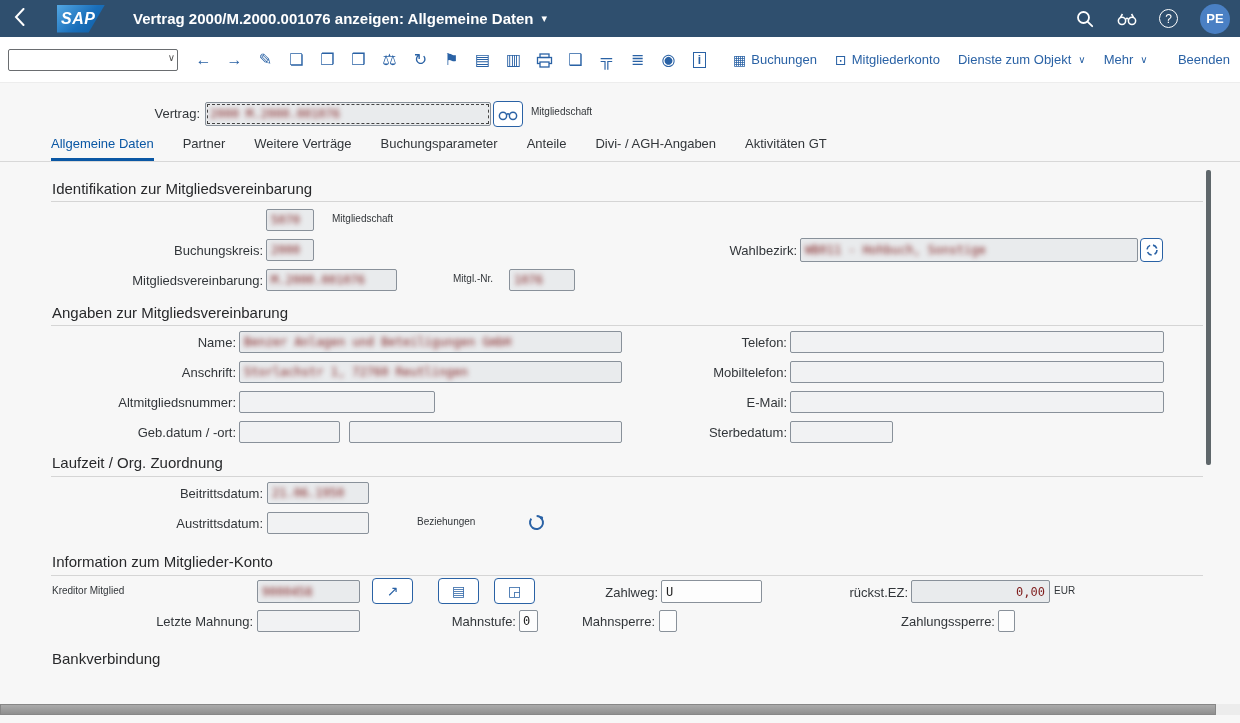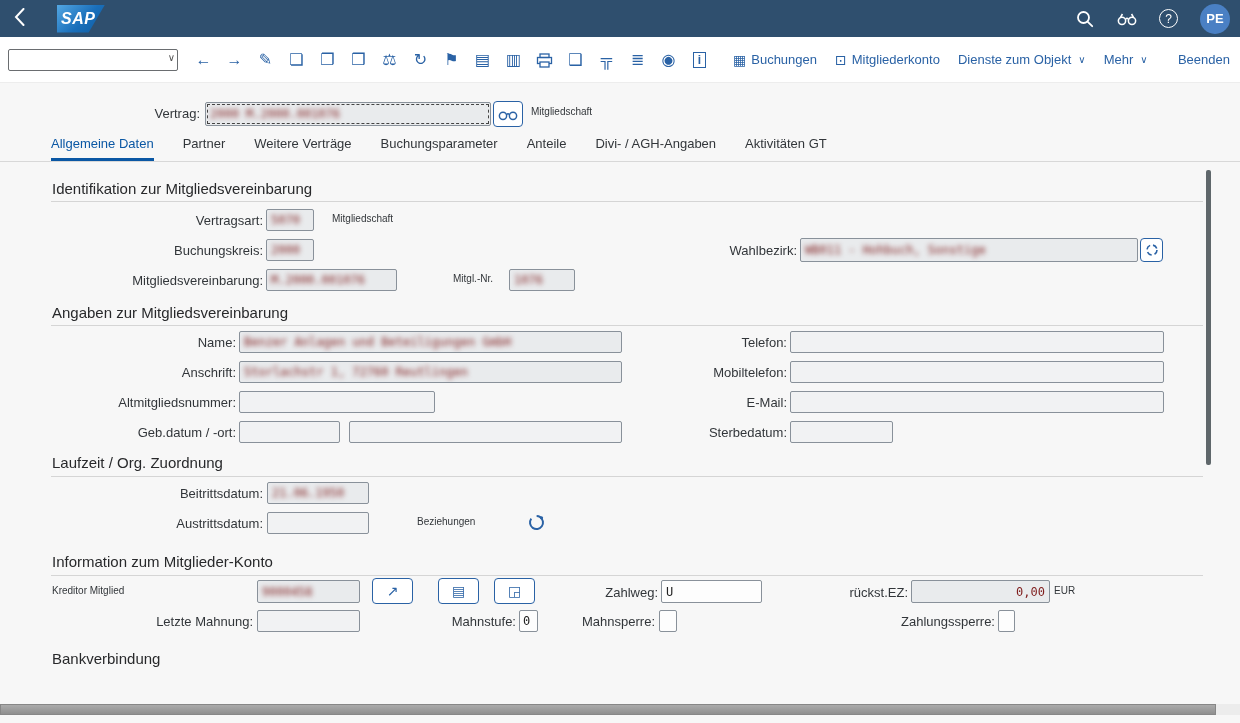--- a/index.html
+++ b/index.html
@@ -70,20 +70,24 @@
 
 <div id="screen">
 
   <div class="shellbar">
     <span class="shell-back">
       <svg width="11" height="18" viewBox="0 0 11 18">
           <path d="M9.5 1 L2 9 L9.5 17" stroke="#fff" stroke-width="2" fill="none" stroke-linecap="round"></path>
         </svg>
     </span>
     <div class="sap-logo">SAP</div>
+    <div class="shell-title">
+      <span>Vertrag 2000/M.2000.001076 anzeigen: Allgemeine Daten</span>
+      <span class="caret">▾</span>
+    </div>
     <div class="shell-actions">
       <span class="shell-ico">
         <svg width="18" height="18" viewBox="0 0 18 18">
             <circle cx="7.5" cy="7.5" r="5.5" stroke="#fff" stroke-width="1.8" fill="none"></circle>
             <line x1="11.8" y1="11.8" x2="16.2" y2="16.2" stroke="#fff" stroke-width="1.8" stroke-linecap="round"></line>
           </svg>
       </span>
       <span class="shell-ico">
         <svg width="22" height="16" viewBox="0 0 22 16">
             <circle cx="5.5" cy="10" r="4" stroke="#fff" stroke-width="1.7" fill="none"></circle>
@@ -167,21 +171,20 @@
     <div class="tab">Buchungsparameter</div>
     <div class="tab">Anteile</div>
     <div class="tab">Divi- / AGH-Angaben</div>
     <div class="tab">Aktivitäten GT</div>
   </div>
   <div class="tabs-sep"></div>
 
   <div class="section-h" style="left:52px;top:180px;">Identifikation zur Mitgliedsvereinbarung</div>
   <div class="hr" style="left:51px;top:201px;width:1152px;"></div>
 
-  <div class="lbl" style="left:0;top:213px;width:263px;">Vertragsart:</div>
   <div class="fld filled" style="left:266px;top:209px;width:48px;">
       <span class="redacted">5070</span>
     </div>
   <div class="txt" style="left:332px;top:213px;">Mitgliedschaft</div>
 
   <div class="lbl" style="left:0;top:243px;width:263px;">Buchungskreis:</div>
   <div class="fld filled" style="left:266px;top:239px;width:48px;">
       <span class="redacted">2000</span>
     </div>
 

